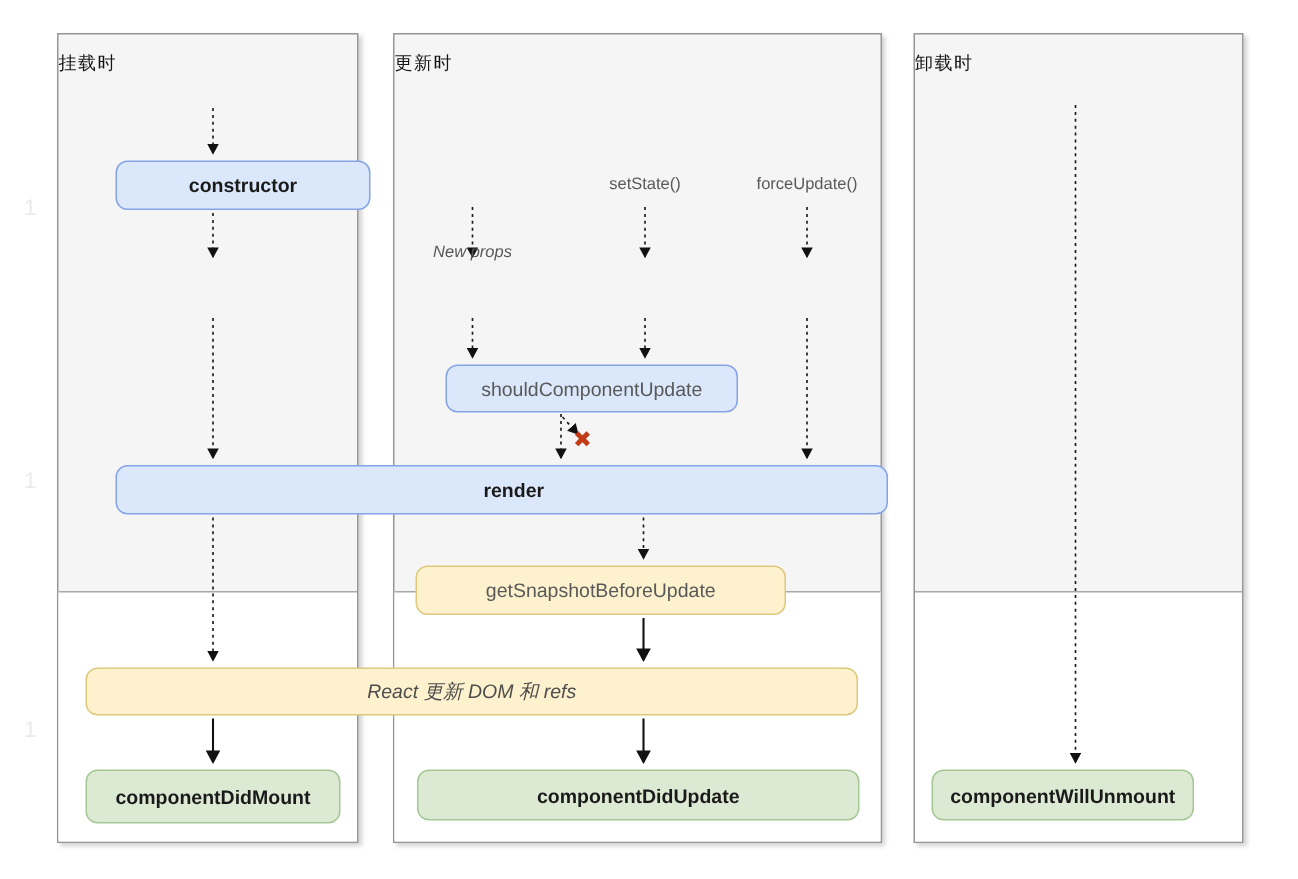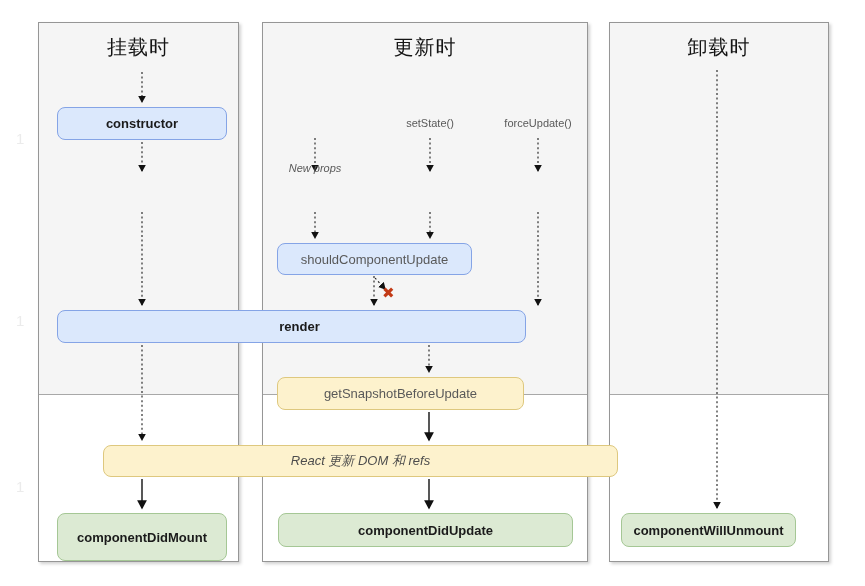--- a/index.html
+++ b/index.html
@@ -6,28 +6,28 @@
   body{width:865px;height:586px;position:relative;overflow:hidden;
        font-family:"Liberation Sans","DejaVu Sans",sans-serif;}
   .stage{position:absolute;left:0;top:0;width:865px;height:586px;}
 
   
   .panel{position:absolute;top:22px;height:540px;background:#f5f5f5;
          border:1px solid #969696;box-sizing:border-box;
          box-shadow:2px 2px 3px rgba(0,0,0,0.18);}
   .panel-white{position:absolute;left:0;right:0;bottom:0;top:371px;
                background:#ffffff;border-top:1px solid #a8a8a8;}
-  .panel-title{position:absolute;top:11px;left:0;right:0;text-align:center;
-               font-size:20px;color:#141414;letter-spacing:1px;}
+  .panel-title{position:absolute;top:11px;left:0;right:0;
+               font-size:12px;color:#141414;letter-spacing:1px;}
 
   
   .node{position:absolute;box-sizing:border-box;border-radius:8px;
         display:flex;align-items:center;justify-content:center;
         font-size:13px;border:1px solid;}
-  .blue{background:#dbe8fc;border-color:#85a4e6;}
+  .blue{background:#dbe8fc;border-color:#85a4e6;margin-left:20px;}
   .yellow{background:#fdf2cd;border-color:#dec87e;}
   .green{background:#dcead3;border-color:#a5c795;}
   .bold{font-weight:bold;color:#1a1a1a;}
   .graytext{color:#595959;font-weight:normal;}
   .italic{font-style:italic;color:#4d4d4d;}
 
   
   .trigger{position:absolute;top:117px;transform:translateX(-50%);
            font-size:11px;color:#595959;white-space:nowrap;}
   .it{font-style:italic;margin-top:45px;}
@@ -92,22 +92,22 @@
 
     <line class="dash" x1="717" y1="70" x2="717" y2="508" marker-end="url(#ah)"></line>
   </svg>
 
   <div class="trigger it" style="left:315px;">New props</div>
   <div class="trigger" style="left:430px;">setState()</div>
   <div class="trigger" style="left:538px;">forceUpdate()</div>
 
   <div class="node blue bold" style="left:57px; top:107px;width:170px;height:33px;">constructor</div>
   <div class="node blue graytext" style="left:277px;top:243px;width:195px;height:32px;">shouldComponentUpdate</div>
-  <div class="node blue bold" style="left:57px; top:310px;width:469px;height:33px;padding-left:16px;">render</div>
+  <div class="node blue bold" style="left:57px; top:310px;width:515px;height:33px;padding-left:16px;">render</div>
   <div class="node yellow graytext" style="left:277px;top:377px;width:247px;height:33px;">getSnapshotBeforeUpdate</div>
-  <div class="node yellow italic" style="left:57px; top:445px;width:515px;height:32px;margin-left:46px;">React 更新 DOM 和 refs</div>
-  <div class="node green bold" style="left:57px; top:513px;width:170px;height:48px;">componentDidMount</div>
+  <div class="node yellow italic" style="left:57px; top:445px;width:515px;height:32px;">React 更新 DOM 和 refs</div>
+  <div class="node green bold" style="left:57px; top:513px;width:170px;height:36px;">componentDidMount</div>
   <div class="node green bold" style="left:278px;top:513px;width:295px;height:34px;">componentDidUpdate</div>
   <div class="node green bold" style="left:621px;top:513px;width:175px;height:34px;">componentWillUnmount</div>
 
   <span class="stop-x">✖</span>
 
 </div>
 
 </body></html>

